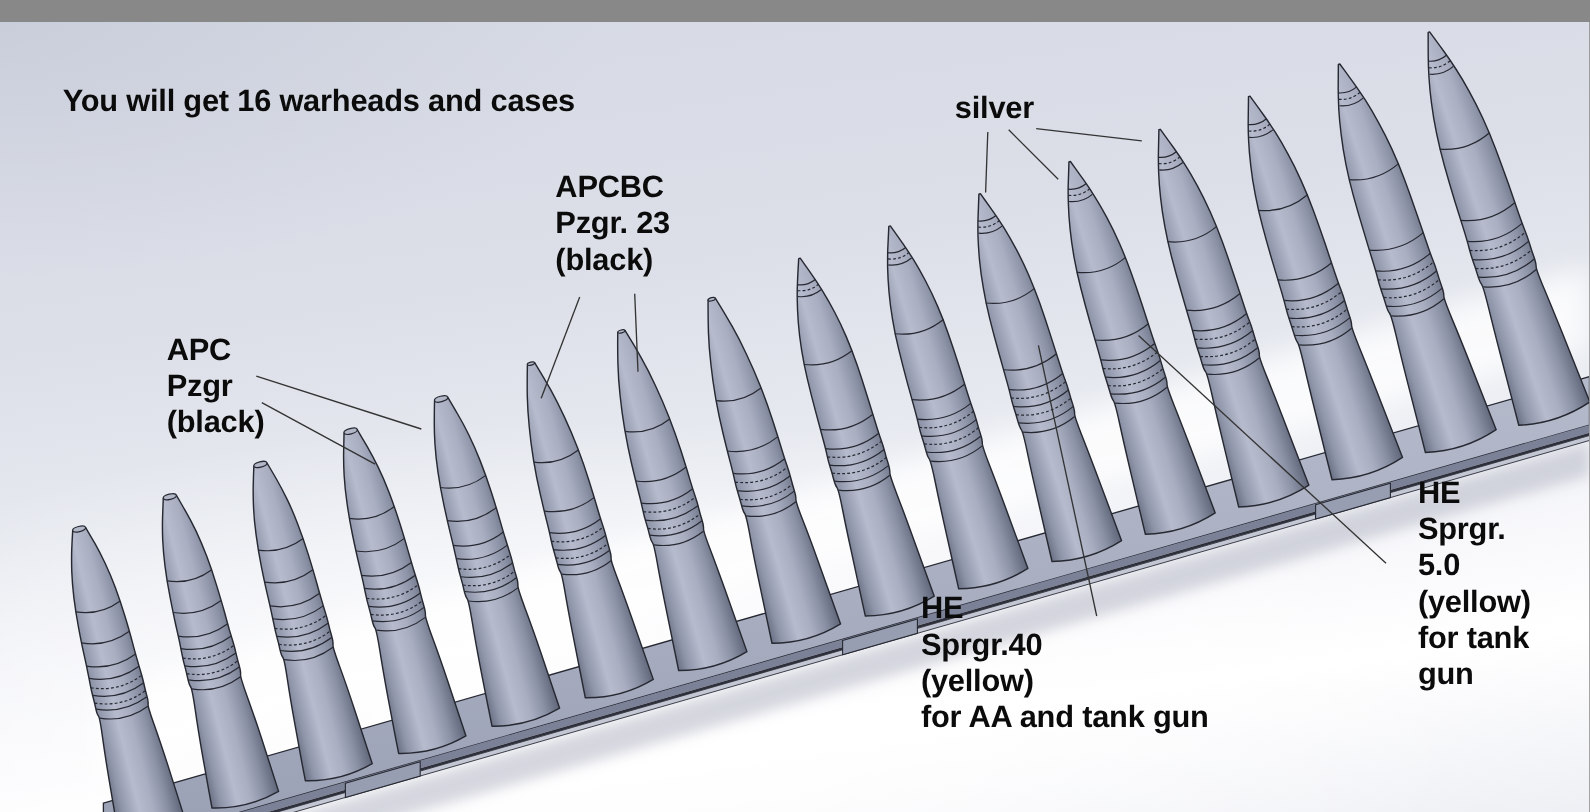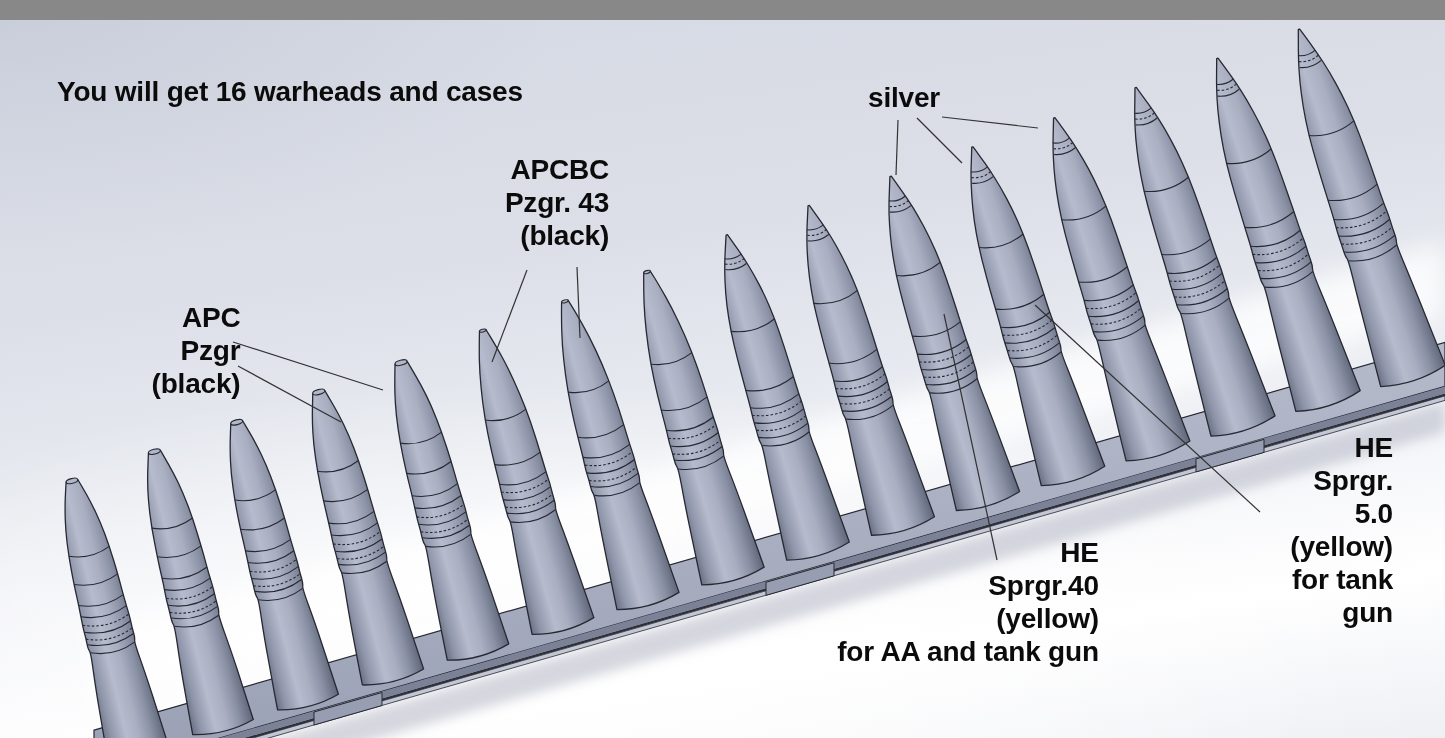--- a/index.html
+++ b/index.html
@@ -16,21 +16,21 @@
   }
   svg{position:absolute;left:0;top:0;}
   .lbl{
     position:absolute;
     font-weight:700;
     font-size:28px;
     line-height:33px;
     letter-spacing:-0.2px;
     color:#0b0b0b;
     white-space:pre-line;
-    text-align:right;
+    text-align:left;
   }
   .lbl-intro{left:57px;top:55px;text-align:left;}
   .lbl-apc{left:196px;top:281px;transform:translateX(-50%);}
   .lbl-apcbc{left:557px;top:133px;transform:translateX(-50%);}
   .lbl-silver{left:904px;top:61px;transform:translateX(-50%);}
   .lbl-he40{left:968px;top:516px;transform:translateX(-50%);}
   .lbl-he50{left:1341px;top:411px;transform:translateX(-50%);}
 </style>
 </head>
 <body>
@@ -297,21 +297,21 @@
         <line x1="944" y1="294" x2="997" y2="540" stroke="#333333" stroke-width="1.2"></line>
         <line x1="1035" y1="285" x2="1260" y2="492" stroke="#333333" stroke-width="1.2"></line>
       </g>
   </svg>
 
   <div class="lbl lbl-intro">You will get 16 warheads and cases</div>
   <div class="lbl lbl-apc">APC
 Pzgr
 (black)</div>
   <div class="lbl lbl-apcbc">APCBC
-Pzgr. 43
+Pzgr. 23
 (black)</div>
   <div class="lbl lbl-silver">silver</div>
   <div class="lbl lbl-he40">HE
 Sprgr.40
 (yellow)
 for AA and tank gun</div>
   <div class="lbl lbl-he50">HE
 Sprgr. 5.0
 (yellow)
 for tank gun</div>

